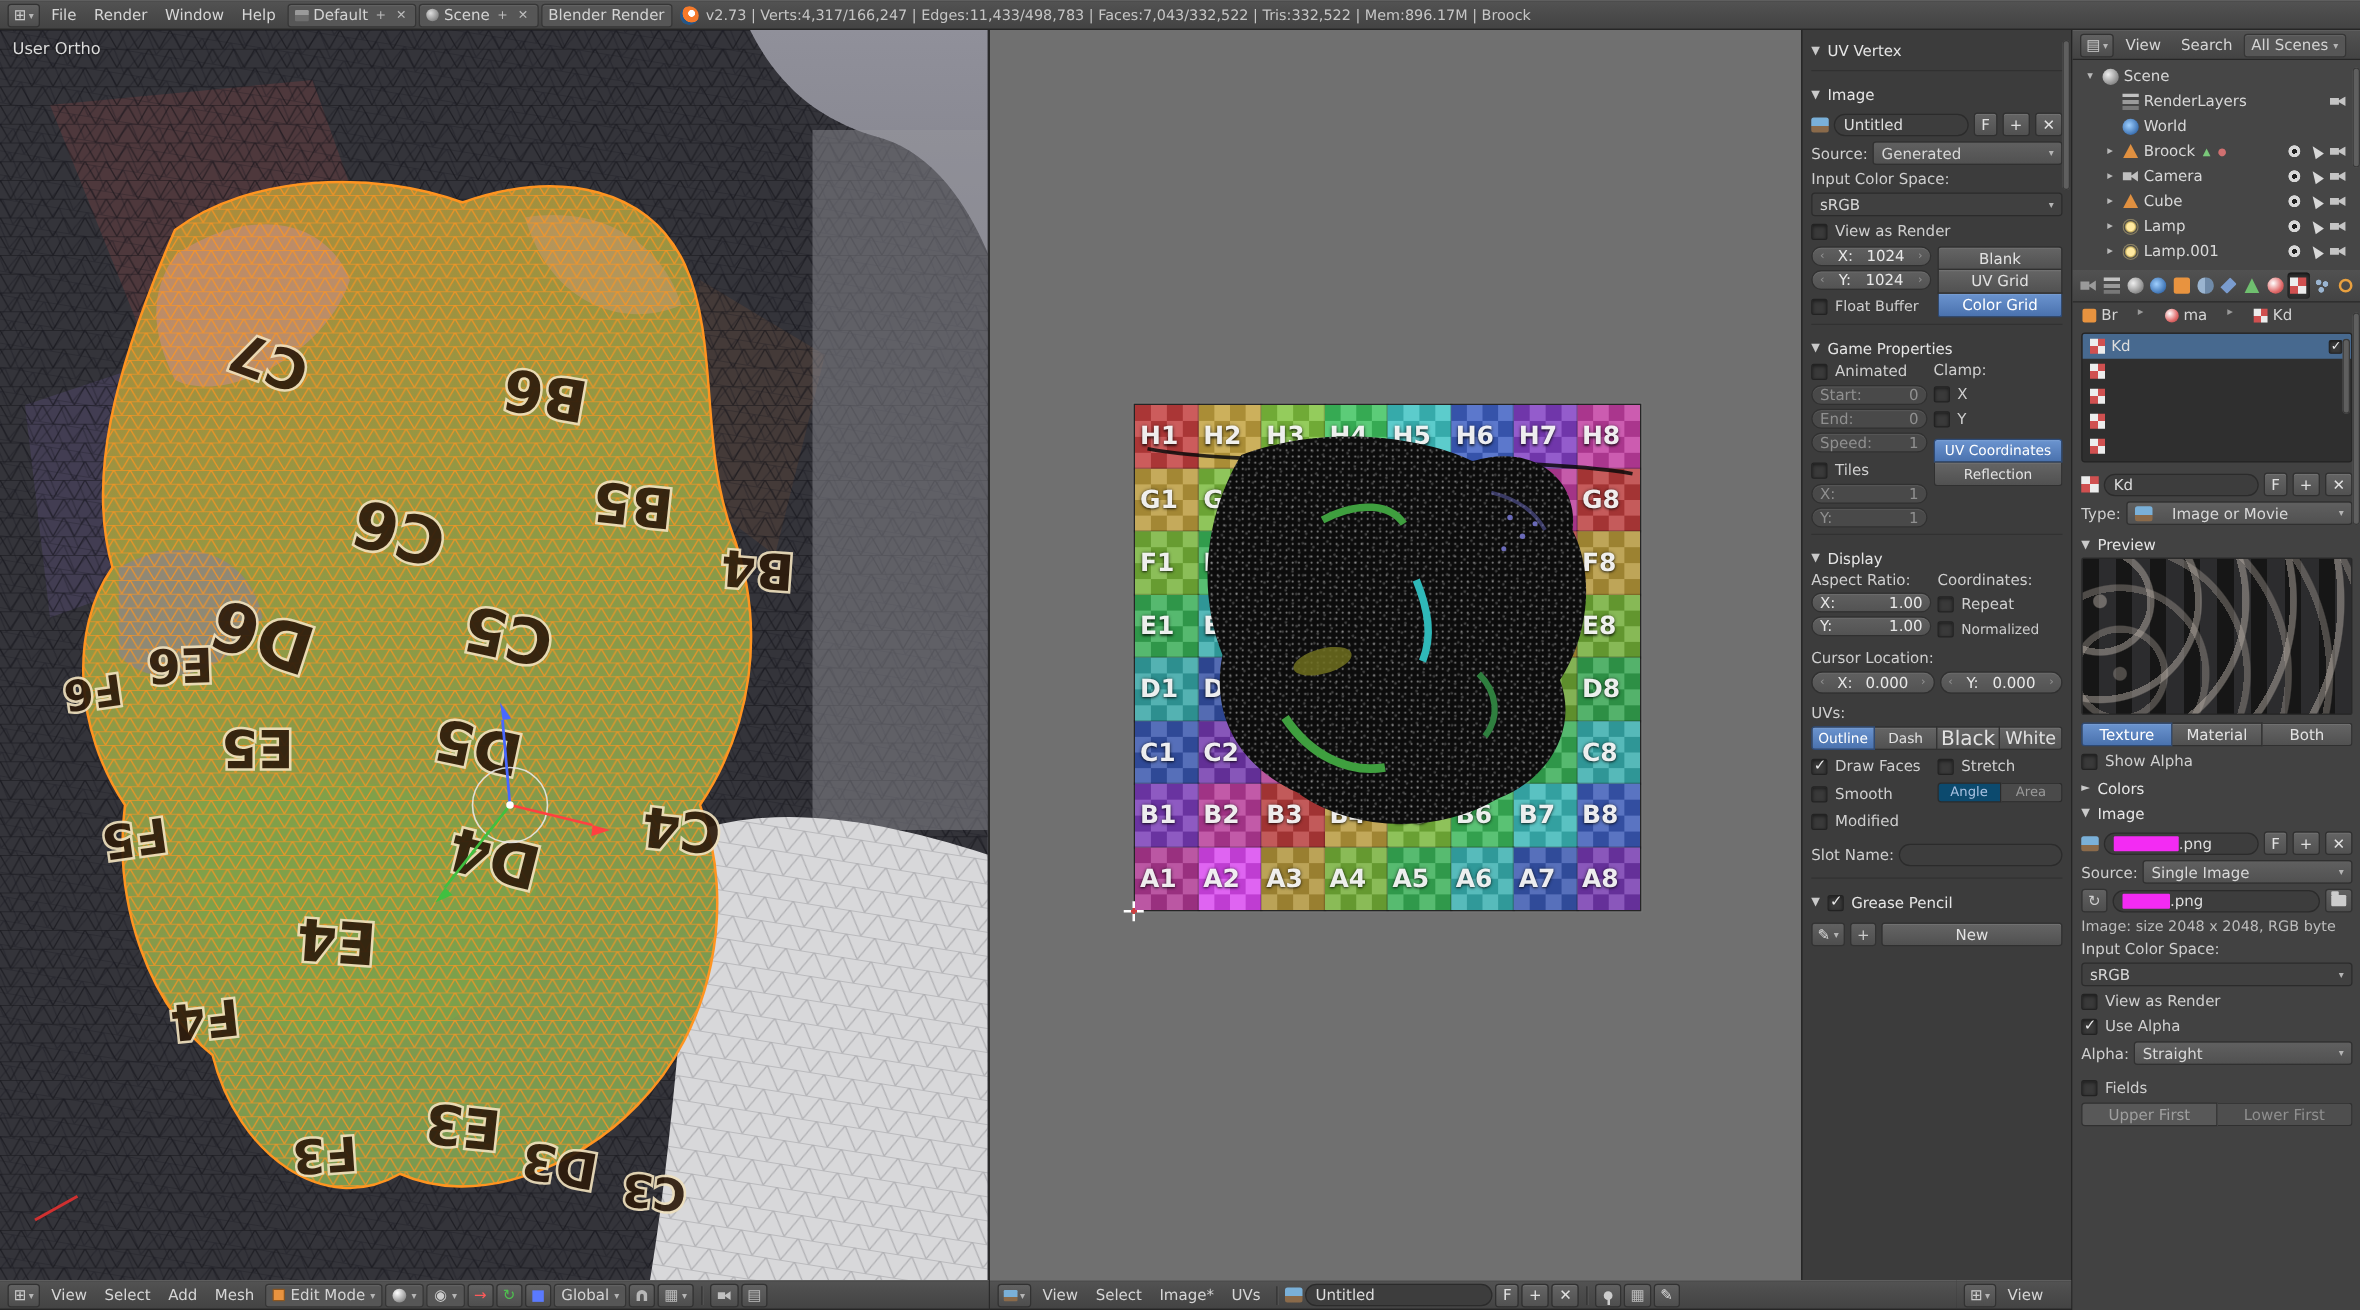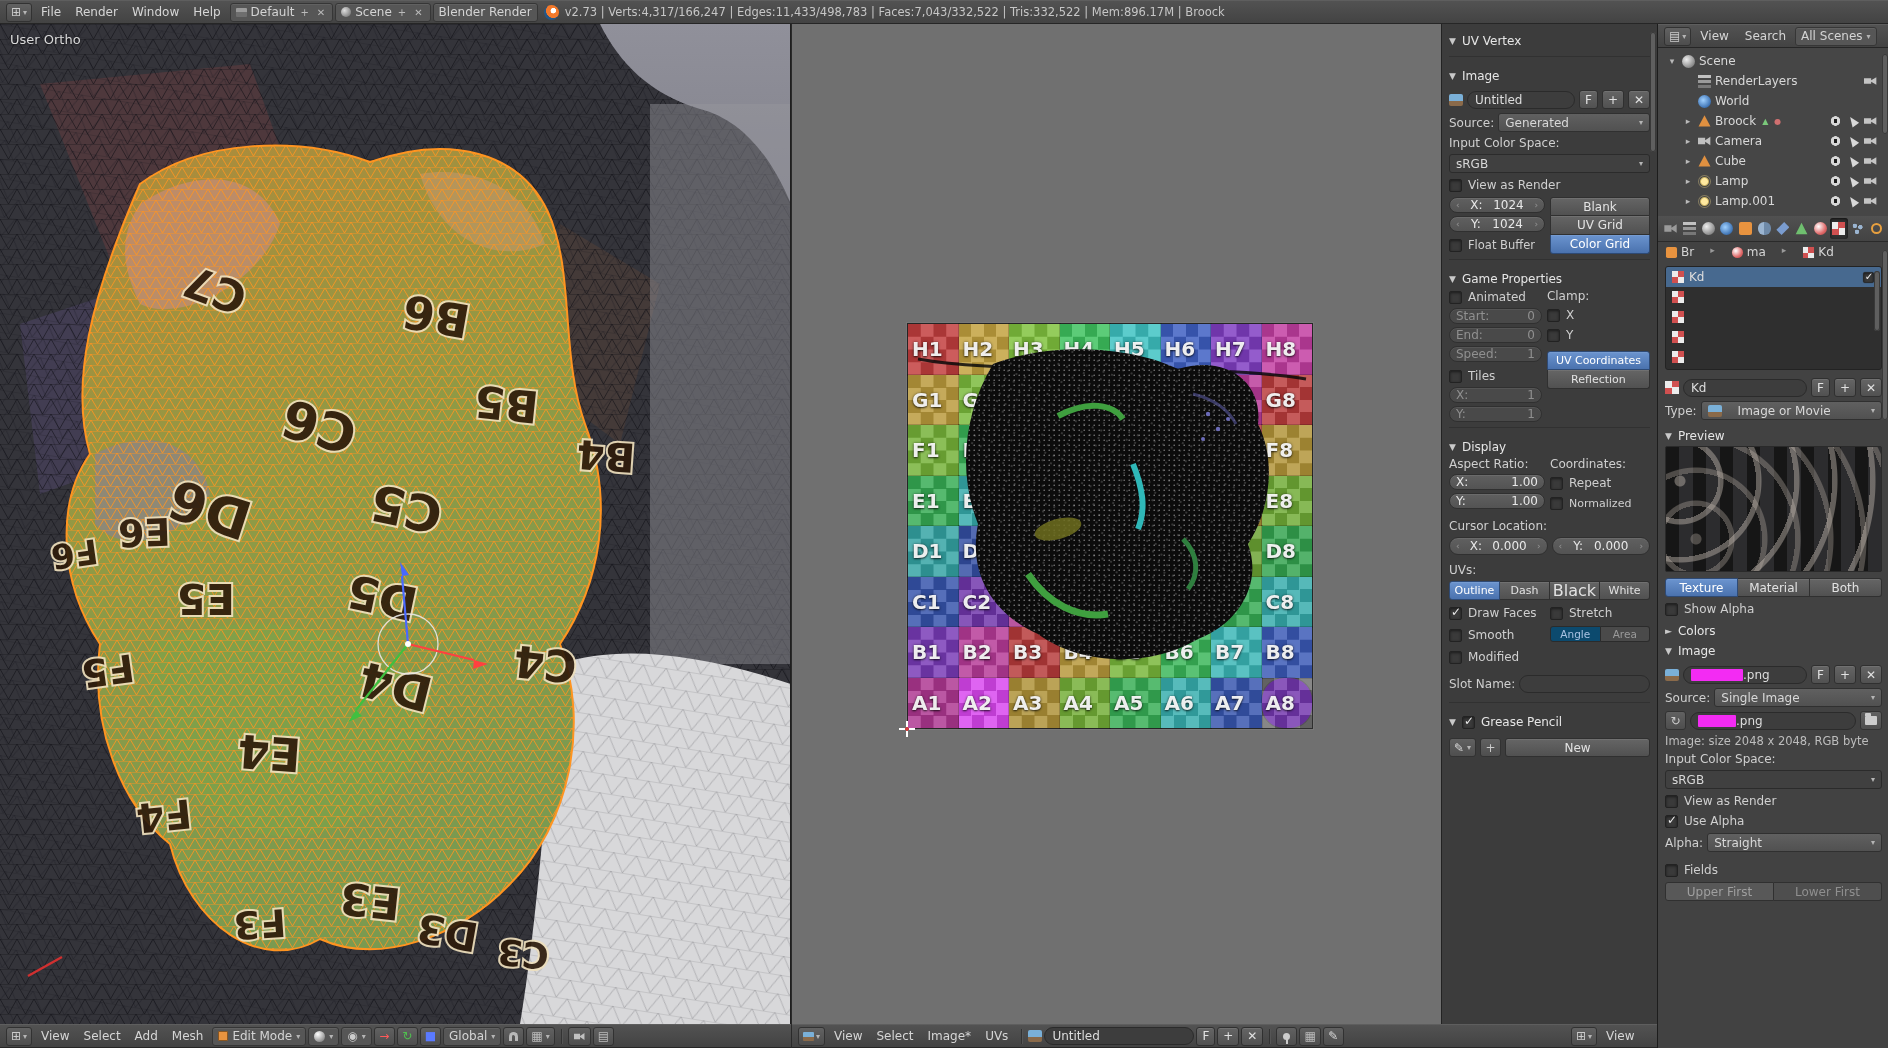--- a/index.html
+++ b/index.html
@@ -431,21 +431,21 @@
         </div>
         <div class="gcell" style="background: rgb(55, 174, 85);">
           <span class="glab">A5</span>
         </div>
         <div class="gcell" style="background: rgb(55, 174, 174);">
           <span class="glab">A6</span>
         </div>
         <div class="gcell" style="background: rgb(55, 85, 174);">
           <span class="glab">A7</span>
         </div>
-        <div class="gcell" style="background: rgb(115, 55, 174); border-radius: 22px;">
+        <div class="gcell" style="background: rgb(115, 55, 174);">
           <span class="glab">A8</span>
         </div>
       </div>
     <svg id="uvblob" width="406" height="406" viewBox="0 0 406 406">
       <defs>
         <pattern id="dotsW" width="5" height="5" patternUnits="userSpaceOnUse">
             <circle cx="1.2" cy="1.2" r=".8" fill="rgba(255,255,255,.85)"></circle>
           </pattern>
         <pattern id="dotsW2" width="9" height="8" patternUnits="userSpaceOnUse" patternTransform="rotate(20)">
             <circle cx="2" cy="2" r="1" fill="rgba(230,230,230,.5)"></circle>
@@ -644,21 +644,21 @@
           <span class="fa">›</span>
         </span>
     </div>
     <div class="row" style="margin-top:8px;margin-bottom:2px">
         <span class="lbl">UVs:</span>
       </div>
     <div class="row hgrp" style="gap:0">
       <span class="btn on" style="font-size:11px">Outline</span>
       <span class="btn" style="font-size:11px">Dash</span>
       <span class="btn" style="font-size:16px">Black</span>
-      <span class="btn" style="font-size:11px">White</span>
+      <span class="btn" style="font-size:14px">White</span>
     </div>
     <div class="cols" style="margin-top:5px">
       <div class="c1" style="gap:6px">
         <span class="cbrow" style="margin:0">
             <span class="cb on"></span>
             <span class="lbl">Draw Faces</span>
           </span>
         <span class="cbrow" style="margin:0">
             <span class="cb"></span>
             <span class="lbl">Smooth</span>

